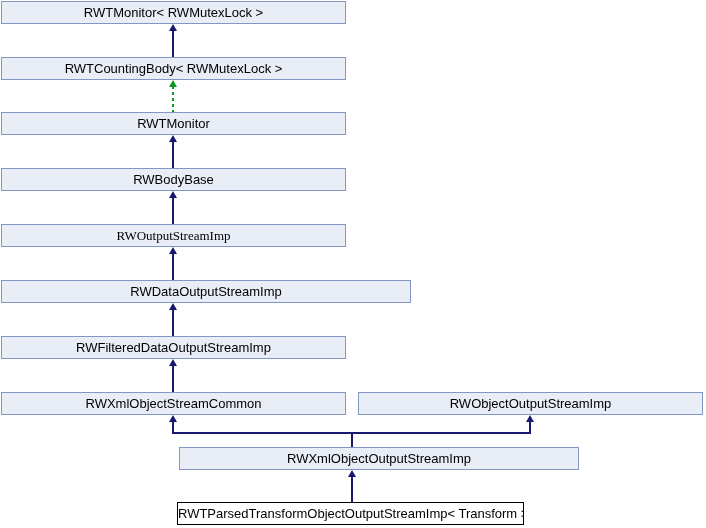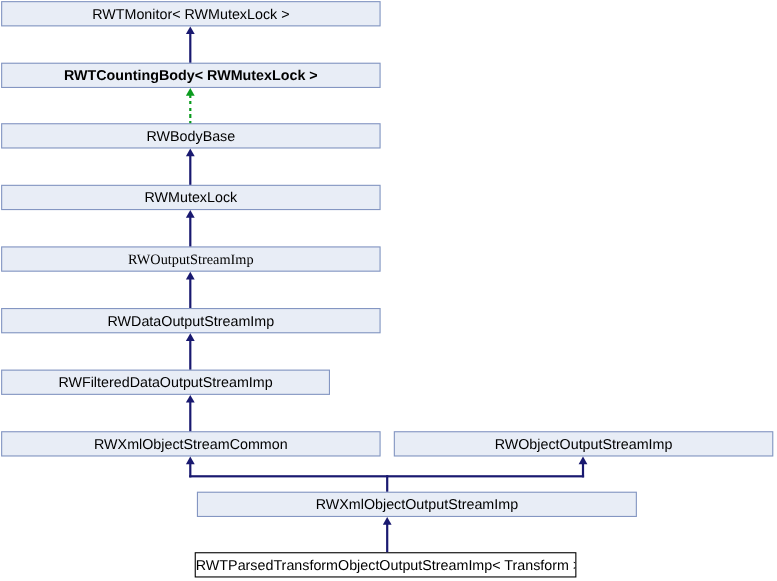--- a/index.html
+++ b/index.html
@@ -72,26 +72,26 @@
   .arrowhead.green {
     border-bottom-color: var(--dashed-arrow);
   }
 </style>
 </head>
 <body>
 
 <div id="canvas">
 
   <div class="node" style="left:1px;   top:1px;   width:345px;">RWTMonitor&lt; RWMutexLock &gt;</div>
-  <div class="node" style="left:1px;   top:57px;  width:345px;font-weight:bold;">RWTCountingBody&lt; RWMutexLock &gt;</div>
-  <div class="node" style="left:1px;   top:112px; width:345px;">RWBodyBase</div>
-  <div class="node" style="left:1px;   top:168px; width:345px;">RWMutexLock</div>
+  <div class="node" style="left:1px;   top:57px;  width:345px;">RWTCountingBody&lt; RWMutexLock &gt;</div>
+  <div class="node" style="left:1px;   top:112px; width:345px;">RWTMonitor</div>
+  <div class="node" style="left:1px;   top:168px; width:345px;">RWBodyBase</div>
   <div class="node" style="left:1px;   top:224px; width:345px;font-family:Liberation Serif, serif;">RWOutputStreamImp</div>
-  <div class="node" style="left:1px;   top:280px; width:345px;">RWDataOutputStreamImp</div>
-  <div class="node" style="left:1px;   top:336px; width:299px;">RWFilteredDataOutputStreamImp</div>
+  <div class="node" style="left:1px;   top:280px; width:410px;">RWDataOutputStreamImp</div>
+  <div class="node" style="left:1px;   top:336px; width:345px;">RWFilteredDataOutputStreamImp</div>
   <div class="node" style="left:1px;   top:392px; width:345px;">RWXmlObjectStreamCommon</div>
   <div class="node" style="left:358px; top:392px; width:345px;">RWObjectOutputStreamImp</div>
   <div class="node" style="left:179px; top:447px; width:400px;">RWXmlObjectOutputStreamImp</div>
   <div class="node current" style="left:177px; top:502px; width:347px;">RWTParsedTransformObjectOutputStreamImp&lt; Transform &gt;</div>
 
   <div class="arrowhead" style="left:169px; top:24px;"></div>
   <div class="vline" style="left:172px; top:30px; height:27px;"></div>
 
   <div class="arrowhead green" style="left:169px; top:80px;"></div>
   <div class="vline dashed" style="left:172px; top:86px; height:26px;"></div>

